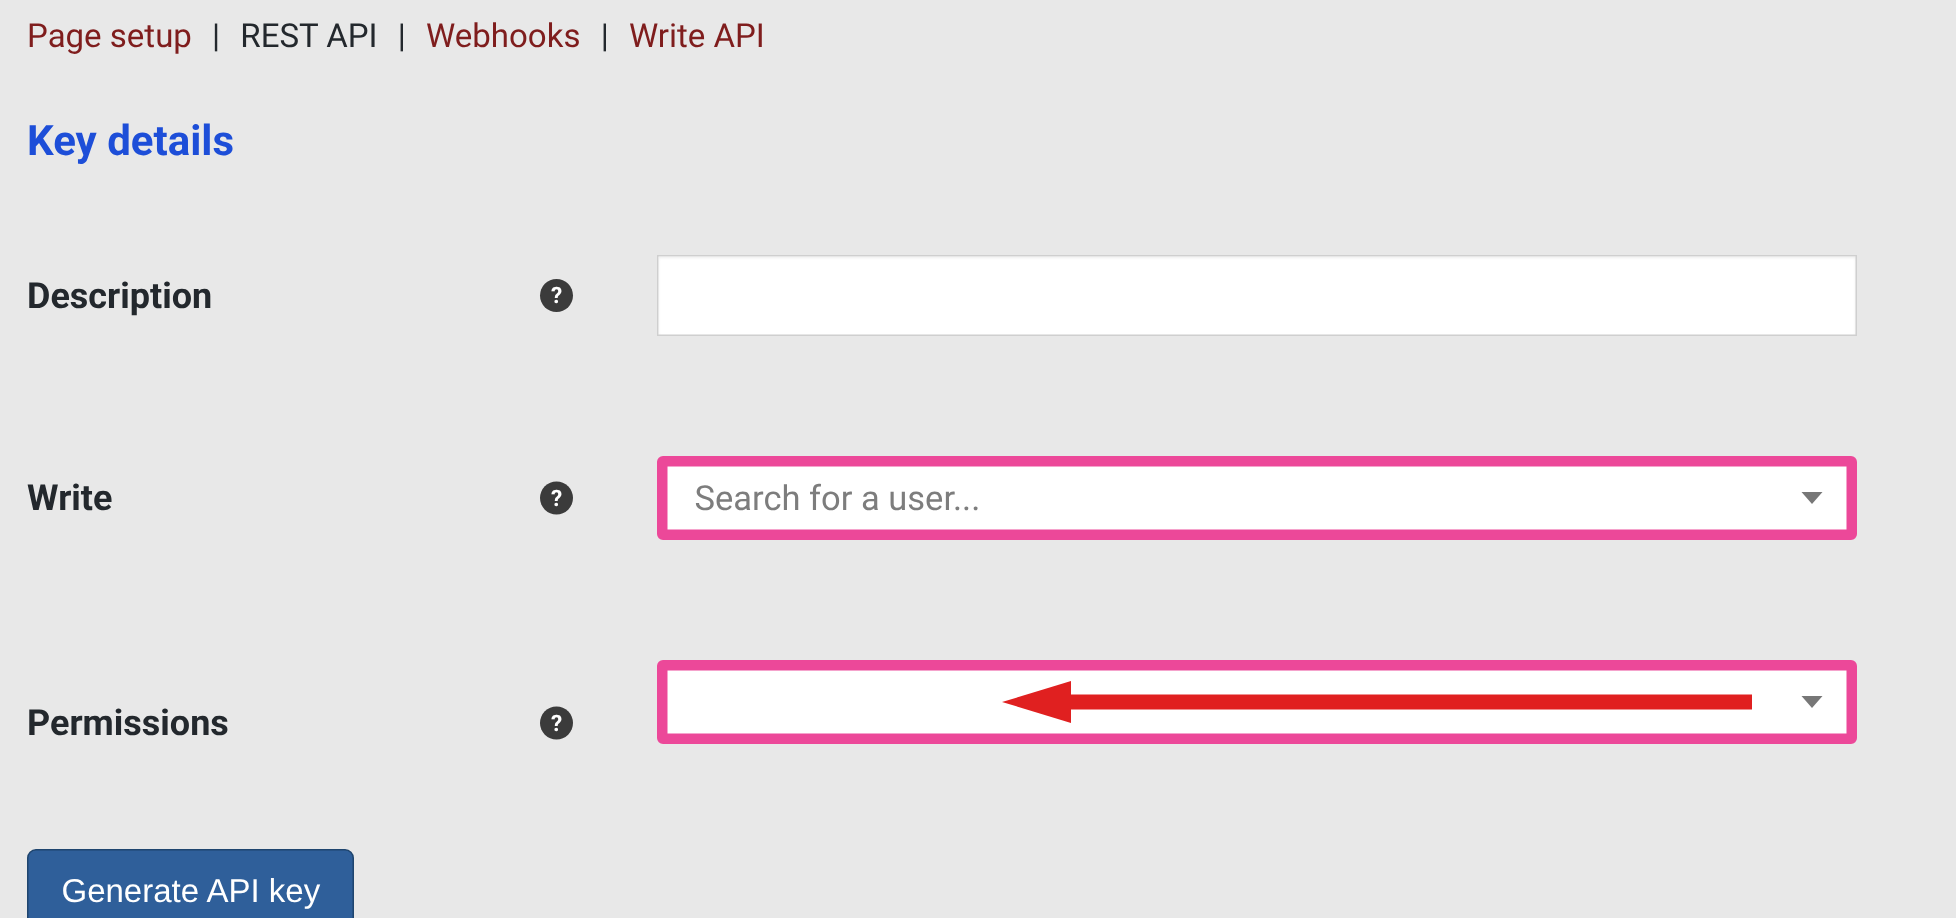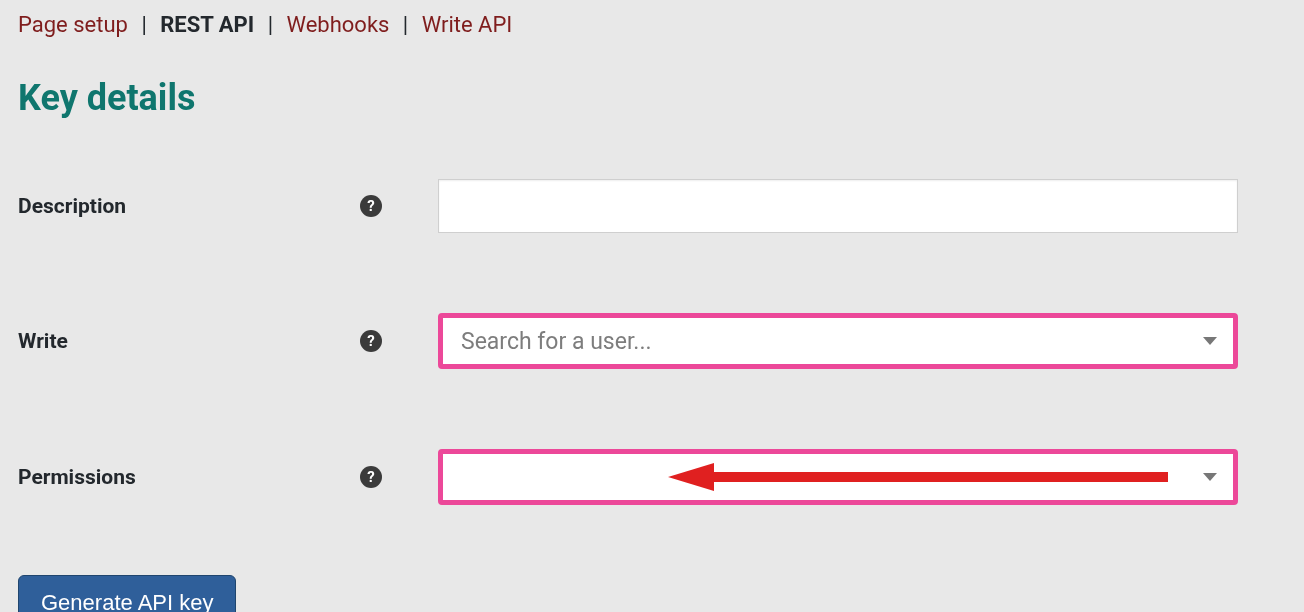--- a/index.html
+++ b/index.html
@@ -20,50 +20,51 @@
       color: #23282d;
       margin-bottom: 40px;
     }
     .tabs a {
       color: #7f1d1d;
       text-decoration: none;
       cursor: pointer;
     }
     .tabs .active {
       color: #23282d;
+      font-weight: 400;
+    }
+    .tabs .sep {
+      color: #23282d;
+      margin: 0 8px;
+    }
+    .section-title {
+      font-size: 28px;
       font-weight: 700;
-    }
-    .tabs .sep {
-      color: #23282d;
-      margin: 0 8px;
-    }
-    .section-title {
-      font-size: 36px;
-      font-weight: 700;
-      color: #0f766e;
+      color: #1d4ed8;
       margin-bottom: 60px;
     }
     .form-row {
       display: flex;
       align-items: center;
       margin-bottom: 80px;
       position: relative;
     }
     .form-row:last-of-type {
       margin-bottom: 70px;
+      align-items: flex-end;
     }
     .label-cell {
       width: 420px;
       display: flex;
       align-items: center;
       justify-content: space-between;
       padding-right: 20px;
     }
     .row-label {
-      font-size: 21px;
+      font-size: 24px;
       font-weight: 700;
       color: #23282d;
     }
     .help-icon {
       width: 22px;
       height: 22px;
       border-radius: 50%;
       background: #3b3b3b;
       color: #fff;
       display: inline-flex;
@@ -85,21 +86,21 @@
       background: #fff;
       padding: 0 14px;
       font-size: 22px;
       color: #555;
       outline: none;
       box-shadow: inset 0 1px 2px rgba(0,0,0,0.07);
     }
     .select-box {
       width: 100%;
       height: 56px;
-      border: 5px solid #ec4899;
+      border: 7px solid #ec4899;
       border-radius: 4px;
       background: #fff;
       padding: 0 44px 0 18px;
       font-size: 23px;
       color: #333;
       display: flex;
       align-items: center;
       justify-content: space-between;
       position: relative;
       cursor: pointer;

